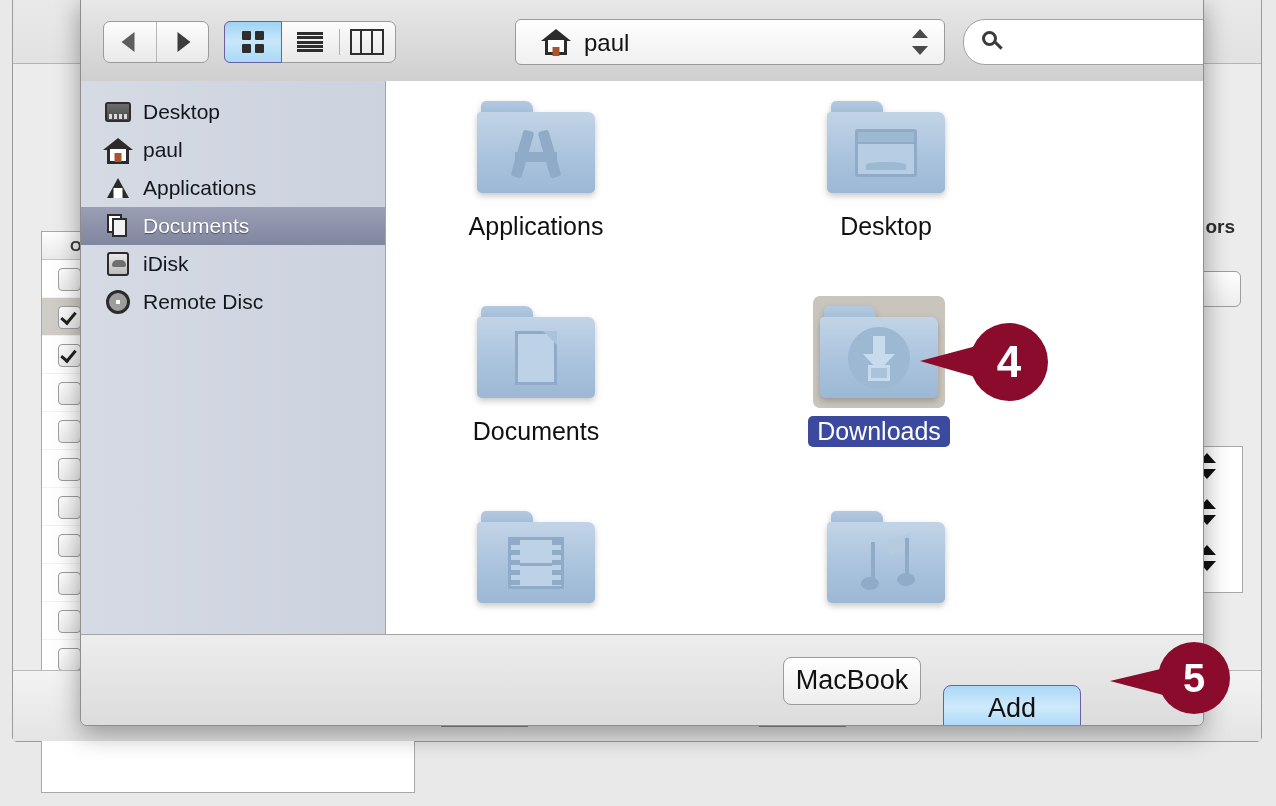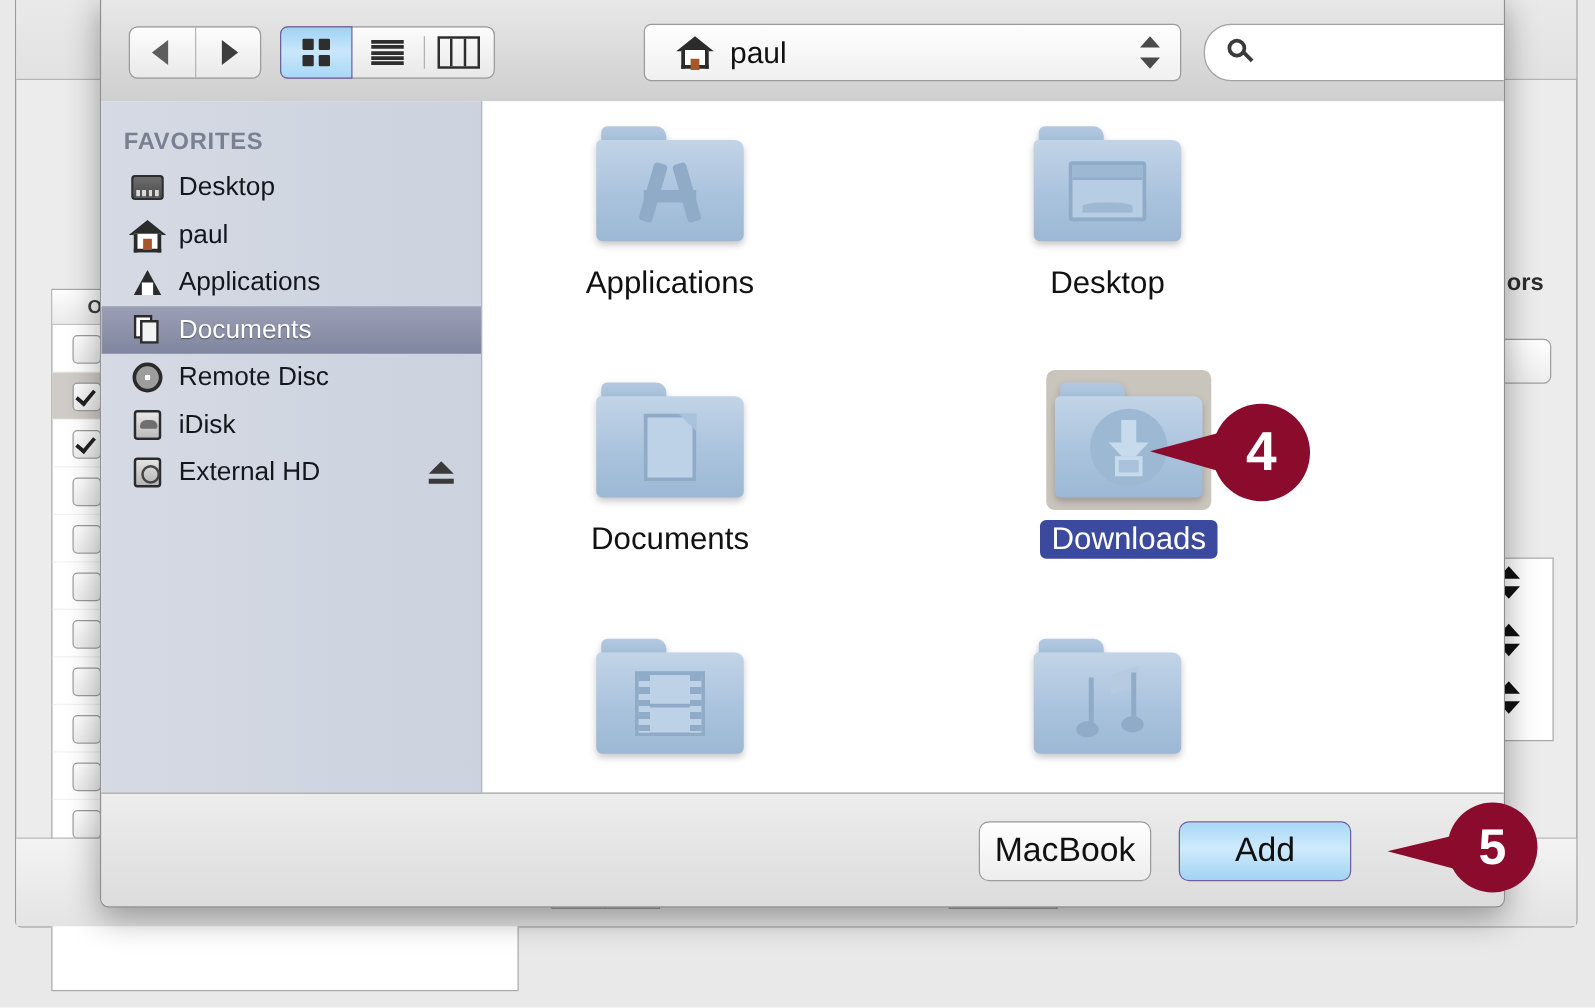--- a/index.html
+++ b/index.html
@@ -362,21 +362,21 @@
     position:absolute;top:22px;height:46px;border-radius:8px;
     font-size:27px;text-align:center;line-height:44px;color:#111;
   }
   #cancel-btn{
     right:282px;width:136px;
     background:linear-gradient(#ffffff,#ededed);border:1px solid #9c9c9c;
   }
   #add-btn{
     right:122px;width:136px;
     background:linear-gradient(#a9d8f6,#cfeafc 45%,#a2d3f4);
-    border:1px solid #6f5fa0;font-weight:normal;
+    border:1px solid #6f5fa0;font-weight:normal;margin-top:28px;
   }
   
   .callout{position:absolute;width:78px;height:78px;border-radius:50%;
     background:#8b0b2d;color:#fff;font-size:44px;font-weight:bold;
     text-align:center;line-height:78px;z-index:40;}
 </style>
 </head>
 <body>
 
 <div id="bg-window">
@@ -511,21 +511,20 @@
         <span class="ring"></span>
           <span class="hdl"></span>
       </span>
       <input id="search-input" type="text" value="" style="">
     </div>
   </div>
 
   <div id="sheet-body">
 
     <div id="sidebar">
-      <div class="sb-header">FAVORITES</div>
 
       <div class="sb-item">
         <span class="sb-ico">
             <i class="ic-desktop"></i>
           </span>
         <span>Desktop</span>
       </div>
       <div class="sb-item">
         <span class="sb-ico">
           <span class="house ic-home">
@@ -548,39 +547,29 @@
               <i></i>
               <i></i>
             </i>
           </span>
         <span>Documents</span>
       </div>
 
 
       <div class="sb-item">
         <span class="sb-ico">
-            <i class="ic-disc"></i>
-          </span>
-        <span>Remote Disc</span>
+            <i class="ic-idisk"></i>
+          </span>
+        <span>iDisk</span>
       </div>
       <div class="sb-item">
         <span class="sb-ico">
-            <i class="ic-idisk"></i>
-          </span>
-        <span>iDisk</span>
-      </div>
-      <div class="sb-item">
-        <span class="sb-ico">
-            <i class="ic-ext"></i>
-          </span>
-        <span>External HD</span>
-        <span class="sb-eject">
-            <span class="t"></span>
-            <span class="b"></span>
-          </span>
+            <i class="ic-disc"></i>
+          </span>
+        <span>Remote Disc</span>
       </div>
     </div>
 
     <div id="file-area">
 
       <div class="file-cell" style="left:40px;top:10px;">
         <div class="folder-wrap">
           <div class="folder">
             <span class="tab"></span>
               <span class="body"></span>
@@ -615,21 +604,21 @@
             <span class="tab"></span>
               <span class="body"></span>
             <span class="glyph">
                 <span class="g-page"></span>
               </span>
           </div>
         </div>
         <span class="file-label">Documents</span>
       </div>
 
-      <div class="file-cell sel" style="left:407px;top:215px;">
+      <div class="file-cell sel" style="left:383px;top:215px;">
         <div class="folder-wrap">
           <div class="folder">
             <span class="tab"></span>
               <span class="body"></span>
             <span class="glyph">
                 <span class="g-dl">
                   <i class="shaft"></i>
                   <i class="head"></i>
                   <i class="tray"></i>
                 </span>

